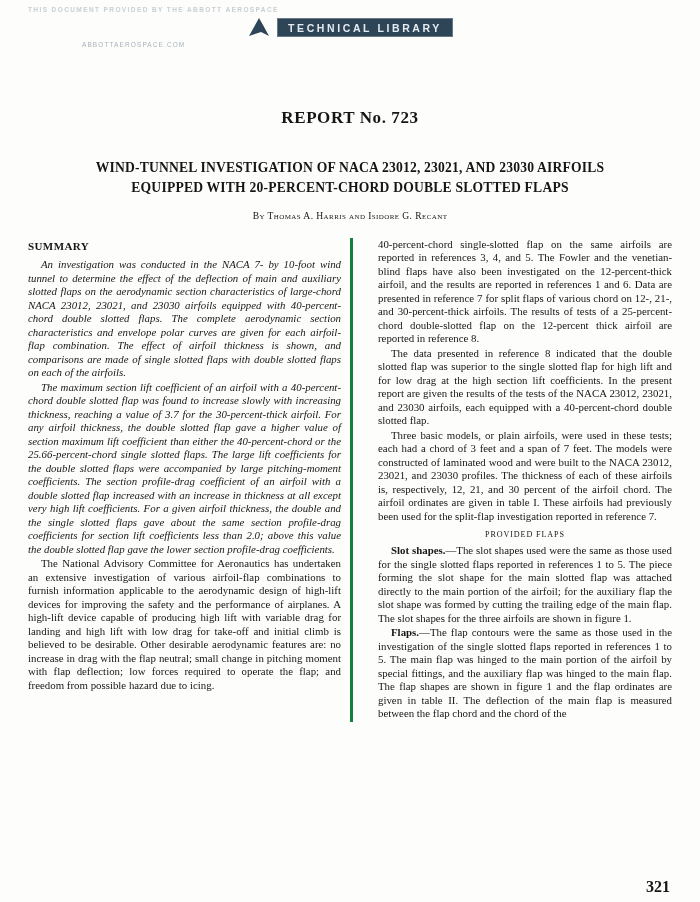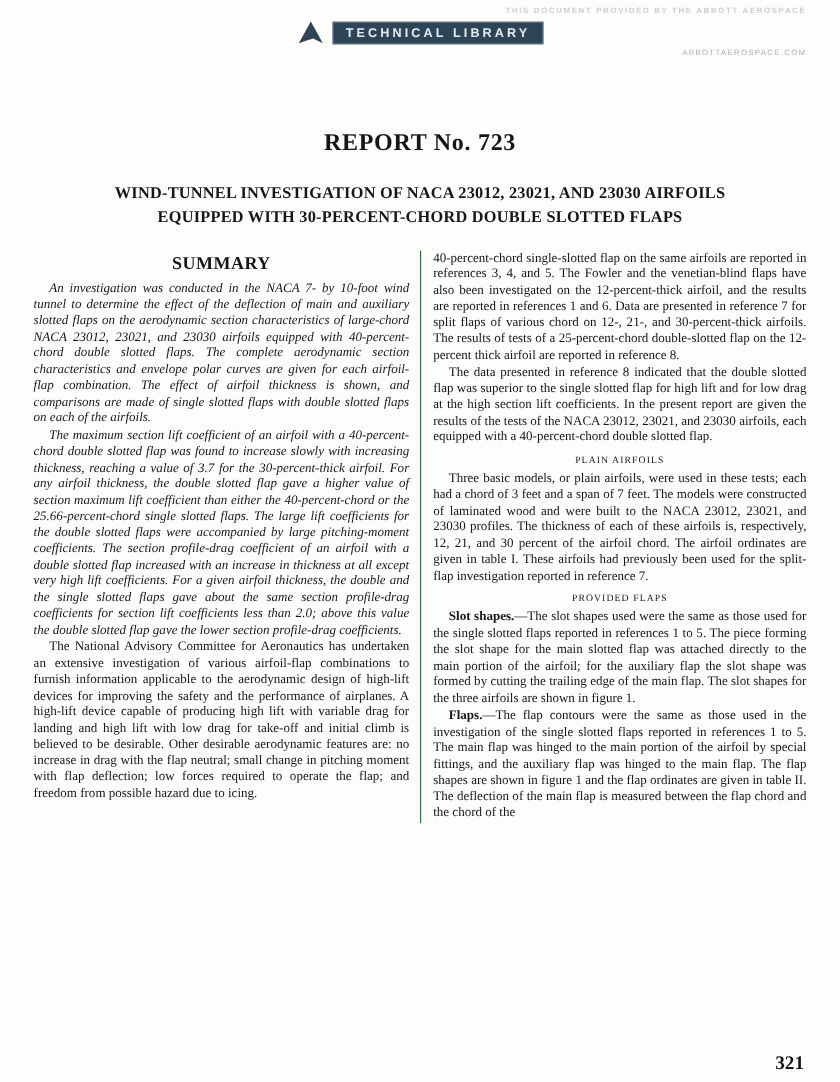--- a/index.html
+++ b/index.html
@@ -10,21 +10,21 @@
     margin: 0 auto;
     background: #fdfdfb;
     box-sizing: border-box;
     padding: 4px 28px 8px 28px;
     overflow: hidden;
     font-family: "Liberation Serif", "DejaVu Serif", serif;
     color: #161616;
   }
 
   
-  .scan-header { text-align: right; }
+  .scan-header { text-align: left; }
   .provided-line {
     font-family: "Liberation Sans", sans-serif;
     font-size: 6.5px;
     font-weight: 600;
     letter-spacing: 1.4px;
     color: #c7cfd5;
     margin-top: 2px;
   }
   .logo-row {
     display: flex;
@@ -50,26 +50,26 @@
     letter-spacing: 1.1px;
     color: #a7b2ba;
     margin-top: 3px;
     padding-left: 54px;
   }
 
   
   .report-no {
     margin-top: 60px;
     text-align: center;
-    font-size: 20px;
+    font-size: 17px;
     font-weight: bold;
     letter-spacing: 0.6px;
   }
   .main-title {
-    margin-top: 20px;
+    margin-top: 30px;
     text-align: center;
     font-size: 13.6px;
     font-weight: bold;
     line-height: 1.5;
     letter-spacing: 0.2px;
   }
   .byline {
     margin-top: 11px;
     text-align: center;
     font-size: 9.6px;
@@ -80,29 +80,28 @@
   
   .columns { display: flex; margin-top: 17px; }
   .col {
     width: 50%;
     box-sizing: border-box;
     font-size: 10.85px;
     line-height: 1.245;
     text-align: justify;
   }
   .col-left  { padding-right: 9px; }
-  .col-right { padding-left: 10px; border-left: 1px solid #15803d; }
+  .col-right { padding-left: 25px; border-left: 3px solid #15803d; }
 
   .col p { margin: 0 0 1px 0; text-indent: 13px; }
   .col p.noindent { text-indent: 0; }
   .col p.ital { font-style: italic; }
   .sec-head {
-    font-size: 15px;
+    font-size: 11px;
     font-weight: bold;
-    text-align: center;
     letter-spacing: 0.4px;
     margin: 8px 0 5px 0;
   }
   .sec-head.first { margin-top: 2px; }
   .sub-head {
     font-size: 8.1px;
     font-weight: 400;
     text-align: center;
     letter-spacing: 0.9px;
     margin: 7px 0 4px 0;
@@ -132,37 +131,37 @@
       </span>
       <span class="logo-box">TECHNICAL LIBRARY</span>
     </div>
     <div class="logo-sub">ABBOTTAEROSPACE.COM</div>
   </div>
 
   <div class="report-no">REPORT No. 723</div>
 
   <div class="main-title">
     <div>WIND-TUNNEL INVESTIGATION OF NACA 23012, 23021, AND 23030 AIRFOILS</div>
-    <div>EQUIPPED WITH 30-PERCENT-CHORD DOUBLE SLOTTED FLAPS</div>
+    <div>EQUIPPED WITH 20-PERCENT-CHORD DOUBLE SLOTTED FLAPS</div>
   </div>
 
+  <div class="byline">By Thomas A. Harris and Isidore G. Recant</div>
 
   <div class="columns">
 
     <div class="col col-left">
       <div class="sec-head first">SUMMARY</div>
       <p class="ital">An investigation was conducted in the NACA 7- by 10-foot wind tunnel to determine the effect of the deflection of main and auxiliary slotted flaps on the aerodynamic section characteristics of large-chord NACA 23012, 23021, and 23030 airfoils equipped with 40-percent-chord double slotted flaps.  The complete aerodynamic section characteristics and envelope polar curves are given for each airfoil-flap combination.  The effect of airfoil thickness is shown, and comparisons are made of single slotted flaps with double slotted flaps on each of the airfoils.</p>
       <p class="ital">The maximum section lift coefficient of an airfoil with a 40-percent-chord double slotted flap was found to increase slowly with increasing thickness, reaching a value of 3.7 for the 30-percent-thick airfoil.  For any airfoil thickness, the double slotted flap gave a higher value of section maximum lift coefficient than either the 40-percent-chord or the 25.66-percent-chord single slotted flaps.  The large lift coefficients for the double slotted flaps were accompanied by large pitching-moment coefficients.  The section profile-drag coefficient of an airfoil with a double slotted flap increased with an increase in thickness at all except very high lift coefficients.  For a given airfoil thickness, the double and the single slotted flaps gave about the same section profile-drag coefficients for section lift coefficients less than 2.0; above this value the double slotted flap gave the lower section profile-drag coefficients.</p>
       <p>The National Advisory Committee for Aeronautics has undertaken an extensive investigation of various airfoil-flap combinations to furnish information applicable to the aerodynamic design of high-lift devices for improving the safety and the performance of airplanes. A high-lift device capable of producing high lift with variable drag for landing and high lift with low drag for take-off and initial climb is believed to be desirable. Other desirable aerodynamic features are: no increase in drag with the flap neutral; small change in pitching moment with flap deflection; low forces required to operate the flap; and freedom from possible hazard due to icing.</p>
     </div>
 
     <div class="col col-right">
       <p class="noindent">40-percent-chord single-slotted flap on the same airfoils are reported in references 3, 4, and 5.  The Fowler and the venetian-blind flaps have also been investigated on the 12-percent-thick airfoil, and the results are reported in references 1 and 6.  Data are presented in reference 7 for split flaps of various chord on 12-, 21-, and 30-percent-thick airfoils.  The results of tests of a 25-percent-chord double-slotted flap on the 12-percent thick airfoil are reported in reference 8.</p>
       <p>The data presented in reference 8 indicated that the double slotted flap was superior to the single slotted flap for high lift and for low drag at the high section lift coefficients.  In the present report are given the results of the tests of the NACA 23012, 23021, and 23030 airfoils, each equipped with a 40-percent-chord double slotted flap.</p>
-      <div class="sub-head">PLAIN AIRFOILS</div>
       <p>Three basic models, or plain airfoils, were used in these tests; each had a chord of 3 feet and a span of 7 feet.  The models were constructed of laminated wood and were built to the NACA 23012, 23021, and 23030 profiles.  The thickness of each of these airfoils is, respectively, 12, 21, and 30 percent of the airfoil chord. The airfoil ordinates are given in table I.  These airfoils had previously been used for the split-flap investigation reported in reference 7.</p>
       <div class="sub-head">PROVIDED FLAPS</div>
       <p><span class="lead-in">Slot shapes.</span><span>—The slot shapes used were the same as those used for the single slotted flaps reported in references 1 to 5.  The piece forming the slot shape for the main slotted flap was attached directly to the main portion of the airfoil; for the auxiliary flap the slot shape was formed by cutting the trailing edge of the main flap.  The slot shapes for the three airfoils are shown in figure 1.</span></p>
       <p><span class="lead-in">Flaps.</span><span>—The flap contours were the same as those used in the investigation of the single slotted flaps reported in references 1 to 5.  The main flap was hinged to the main portion of the airfoil by special fittings, and the auxiliary flap was hinged to the main flap.  The flap shapes are shown in figure 1 and the flap ordinates are given in table II.  The deflection of the main flap is measured between the flap chord and the chord of the</span></p>
     </div>
 
   </div>
 
   <div class="page-number">321</div>
 

